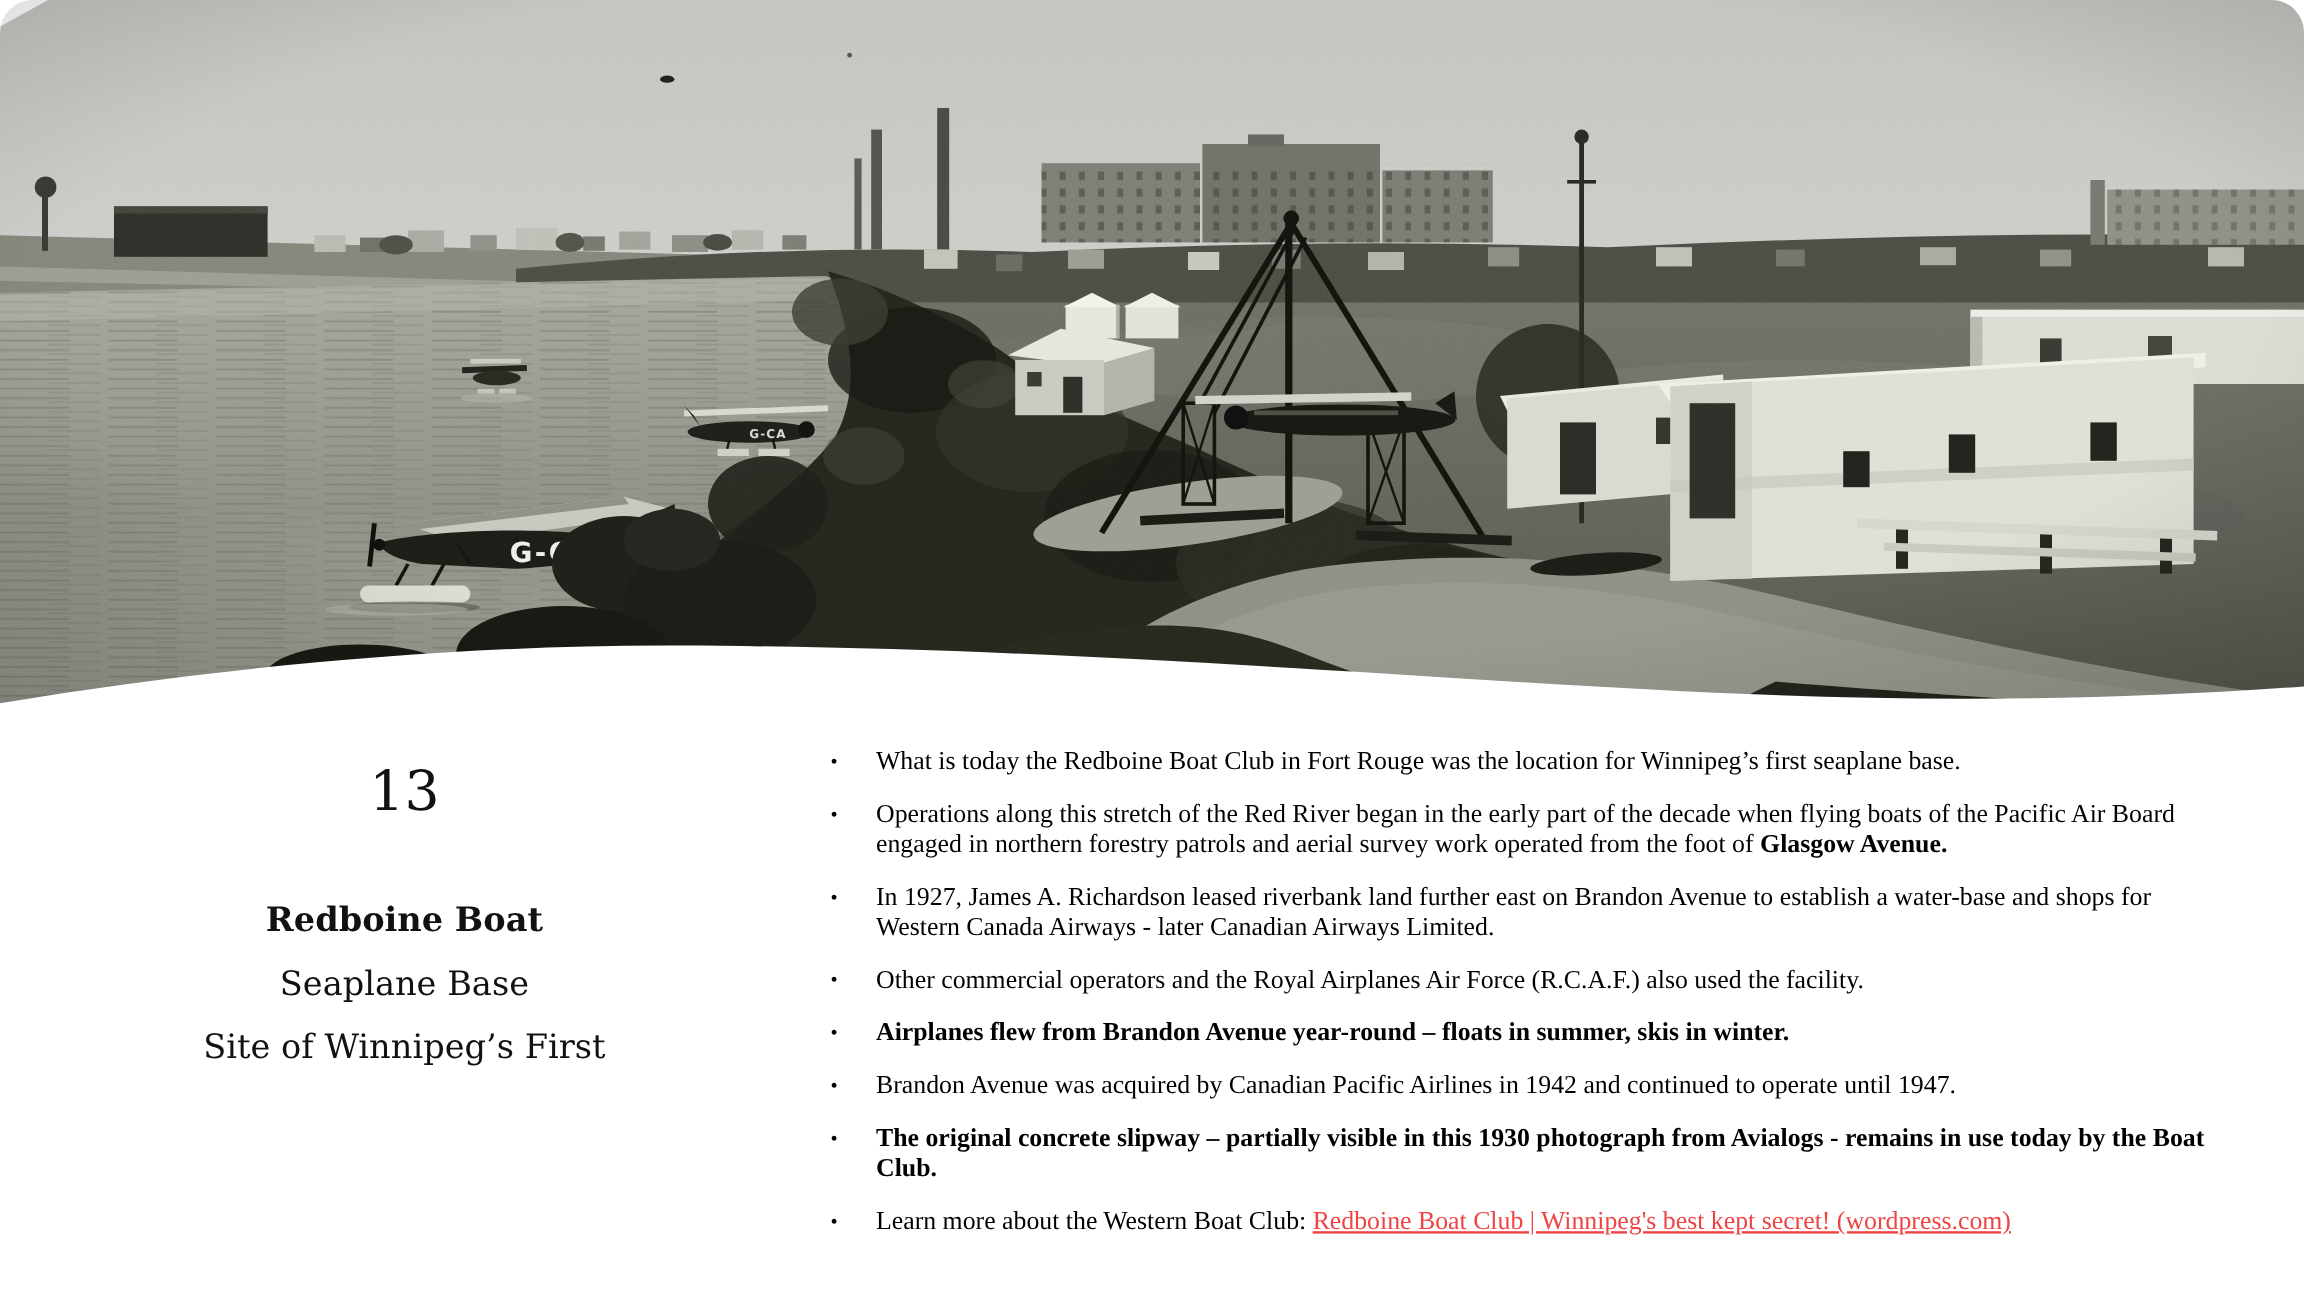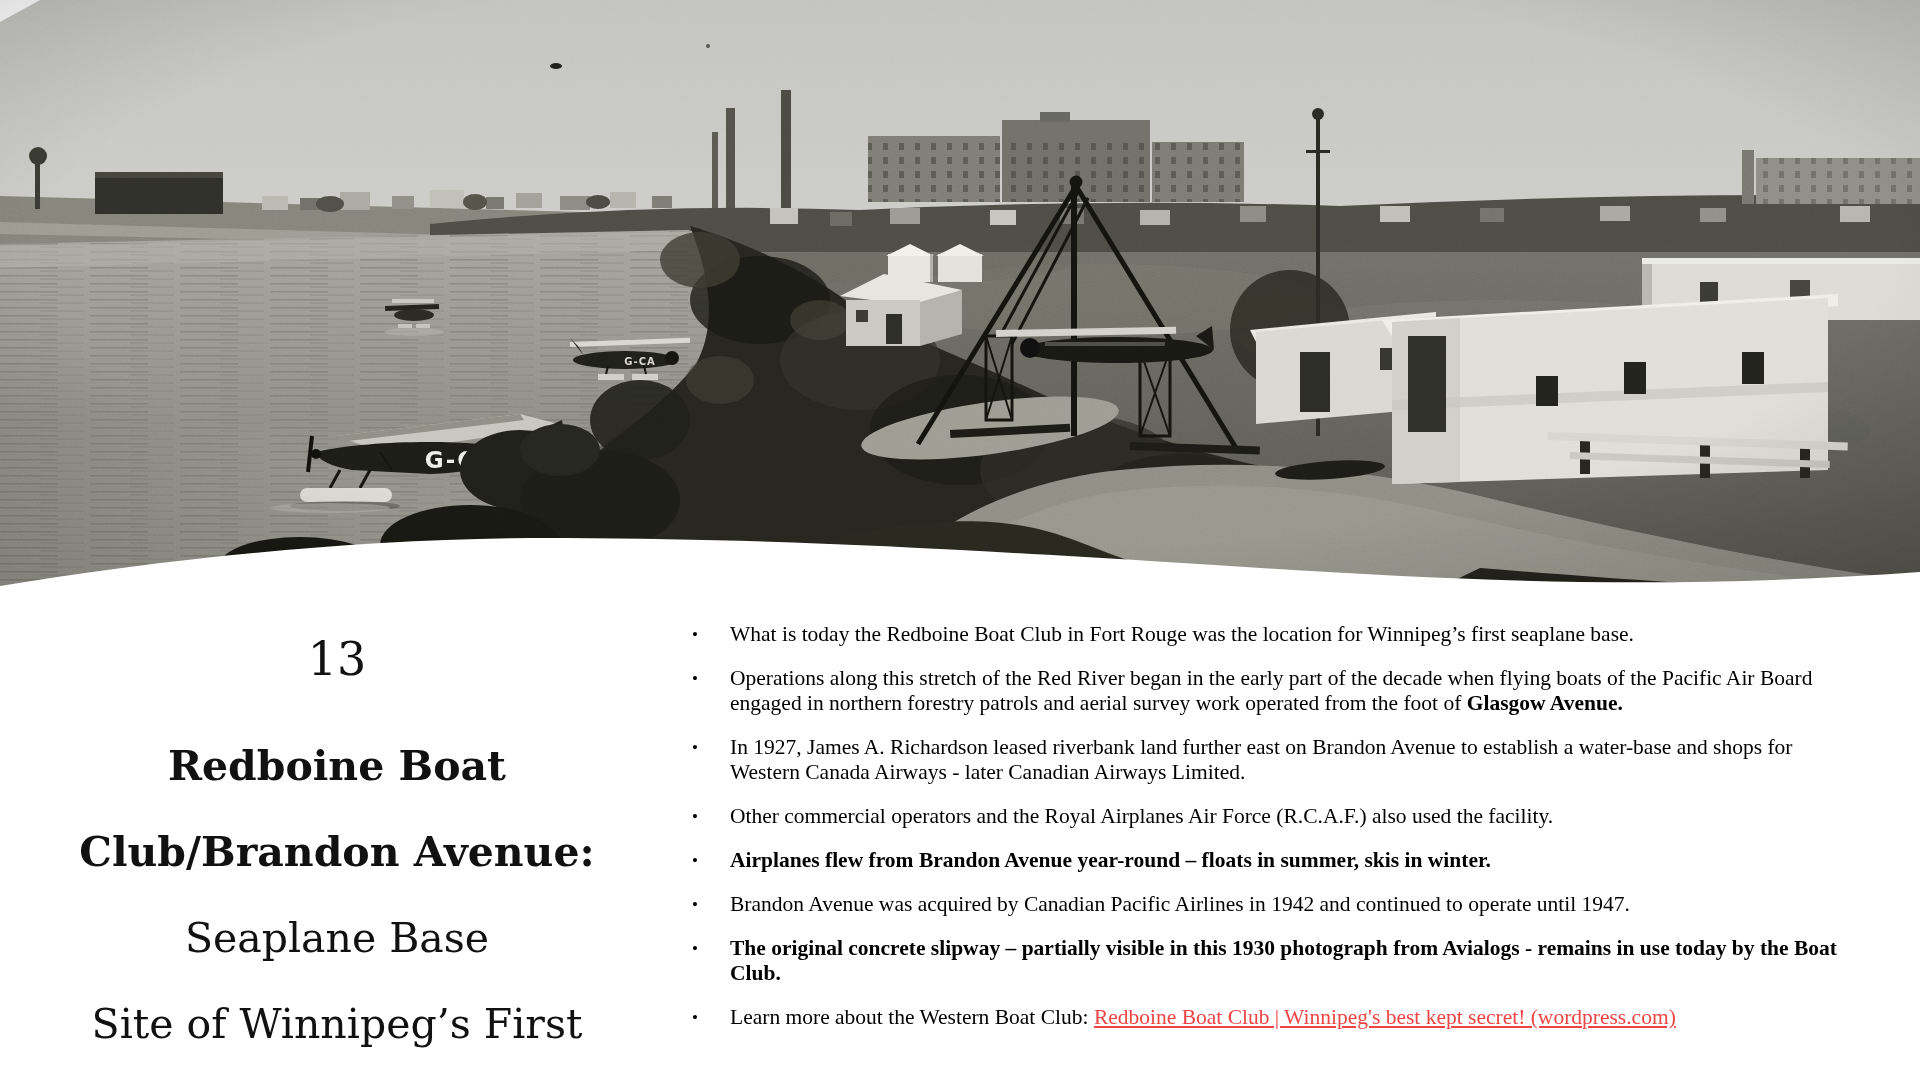--- a/index.html
+++ b/index.html
@@ -1,24 +1,24 @@
 <!DOCTYPE html>
 <html><head>
 <meta charset="utf-8">
 <style>
   html,body{margin:0;padding:0;background:#ffffff;}
   .slide{position:relative;width:1920px;height:1080px;background:#ffffff;overflow:hidden;
-         font-family:"Liberation Serif", serif;color:#000;}
+         font-family:"Liberation Serif", serif;color:#000;border-radius:27px;}
   .photo-wrap{position:absolute;top:0;left:0;width:1920px;height:612px;}
   .photo-wrap svg{display:block;}
 
   .left-col{position:absolute;left:52px;top:628px;width:570px;text-align:center;}
   .slide-number{font-family:"DejaVu Serif", serif;font-size:46px;line-height:62px;color:#111;}
   .title-block{margin-top:50px;}
-  .title-line{font-family:"DejaVu Serif", serif;font-size:41px;line-height:53px;color:#111;margin-top:33px;}
+  .title-line{font-family:"DejaVu Serif", serif;font-size:28px;line-height:53px;color:#111;}
   .title-line.bold{font-weight:700;}
 
   .bullets{position:absolute;left:688px;top:622px;width:1178px;}
   .bullets ul{list-style:none;margin:0;padding:0;}
   .bullets li{display:flex;margin-bottom:19px;font-size:21.5px;line-height:25px;}
   .bullets .marker{flex:0 0 38px;font-size:17px;line-height:25px;padding-left:4px;}
   .bullets .btext{flex:1;font-family:Liberation Serif, serif;}
   .seg-bold{font-weight:700;}
   .seg-link{color:#ef4444;text-decoration:underline;cursor:pointer;}
 </style>
@@ -302,21 +302,20 @@
         <rect x="0" y="0" width="1920" height="612" fill="url(#vig)"></rect>
         <rect x="0" y="0" width="1920" height="612" filter="url(#grain)" opacity="0.13" style="mix-blend-mode:overlay"></rect>
       </g>
     </svg>
   </div>
 
   <div class="left-col">
     <div class="slide-number">13</div>
     <div class="title-block">
         <div class="title-line bold">Redboine Boat</div>
-        <div class="title-line bold">Club/Brandon Avenue:</div>
         <div class="title-line">Seaplane Base</div>
         <div class="title-line">Site of Winnipeg’s First</div>
       </div>
   </div>
 
   <div class="bullets">
     <ul>
         <li>
           <span class="marker">•</span>
           <span class="btext"><span class="">What is today the Redboine Boat Club in Fort Rouge was the location for Winnipeg’s first seaplane base.</span></span>

